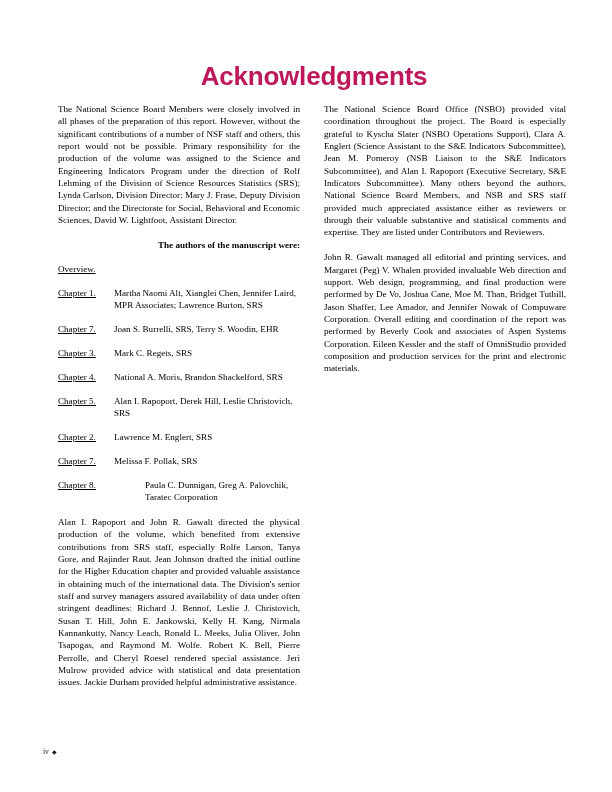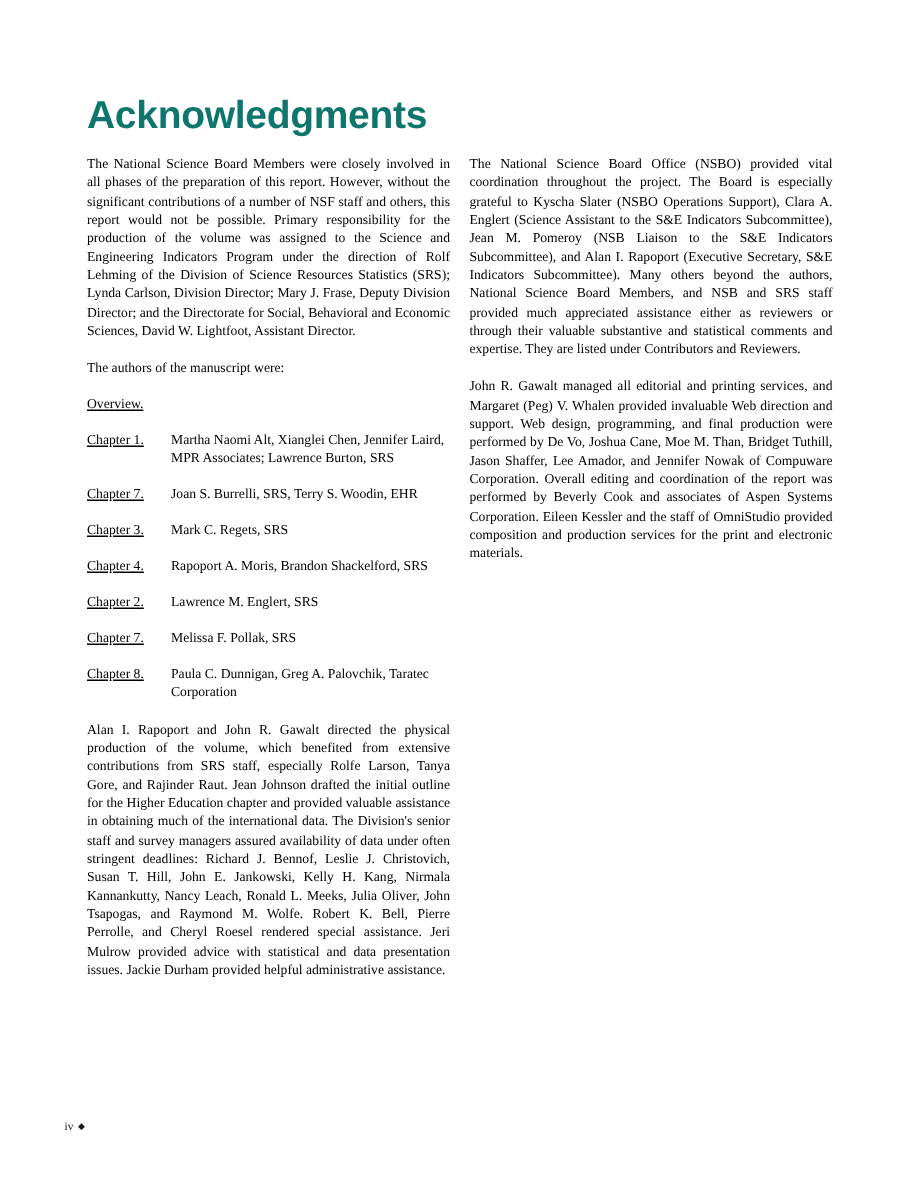--- a/index.html
+++ b/index.html
@@ -16,67 +16,68 @@
     font-family: "Liberation Serif", "DejaVu Serif", serif;
     color: #000000;
   }
 
   
   .page-title {
     position: absolute;
     left: 58px;
     top: 44px;
     width: 512px;
-    text-align: left;
+    text-align: center;
     font-family: "Liberation Sans", "DejaVu Sans", sans-serif;
     font-weight: bold;
     font-size: 26px;
     line-height: 30px;
     letter-spacing: -0.2px;
-    color: #0f766e;
+    color: #be185d;
   }
 
   
   .col {
     position: absolute;
     top: 103px;
     width: 242px;
     font-size: 9.1px;
     line-height: 12.35px;
     text-align: justify;
     text-justify: inter-word;
   }
   .col-left  { left: 58px; }
-  .col-right { left: 313px; }
+  .col-right { left: 324px; }
 
   .para {
     margin: 0 0 12.4px 0;
     text-align: justify;
     font-family: Liberation Serif, serif;
   }
   .para:last-child { margin-bottom: 0; }
 
   .para-tight {
     margin: 0 0 11.5px 0;
-    text-align: left;
+    text-align: right;
+    font-weight: bold;
   }
 
   
   .cred-list {
     margin: 0 0 12.4px 0;
     padding: 0;
     list-style: none;
   }
   .cred-item {
     display: flex;
     align-items: flex-start;
     margin: 0 0 11.6px 0;
     text-align: left;
   }
-  .cred-item:last-child { margin-bottom: 0; }
+  .cred-item:last-child { margin-bottom: 0; gap: 31px; }
   .cred-label {
     flex: 0 0 56px;
     white-space: nowrap;
     text-decoration: underline;
   }
   .cred-names {
     flex: 1 1 auto;
   }
 
   
@@ -126,23 +127,27 @@
         <span class="cred-names">Joan S. Burrelli, SRS, Terry S. Woodin, EHR</span>
       </div>
 
       <div class="cred-item">
         <span class="cred-label">Chapter 3.</span>
         <span class="cred-names">Mark C. Regets, SRS</span>
       </div>
 
       <div class="cred-item">
         <span class="cred-label">Chapter 4.</span>
-        <span class="cred-names">Rapoport A. Moris, Brandon Shackelford, SRS</span>
+        <span class="cred-names">National A. Moris, Brandon Shackelford, SRS</span>
       </div>
 
+      <div class="cred-item">
+        <span class="cred-label">Chapter 5.</span>
+        <span class="cred-names">Alan I. Rapoport, Derek Hill, Leslie Christovich, SRS</span>
+      </div>
 
       <div class="cred-item">
         <span class="cred-label">Chapter 2.</span>
         <span class="cred-names">Lawrence M. Englert, SRS</span>
       </div>
 
       <div class="cred-item">
         <span class="cred-label">Chapter 7.</span>
         <span class="cred-names">Melissa F. Pollak, SRS</span>
       </div>

